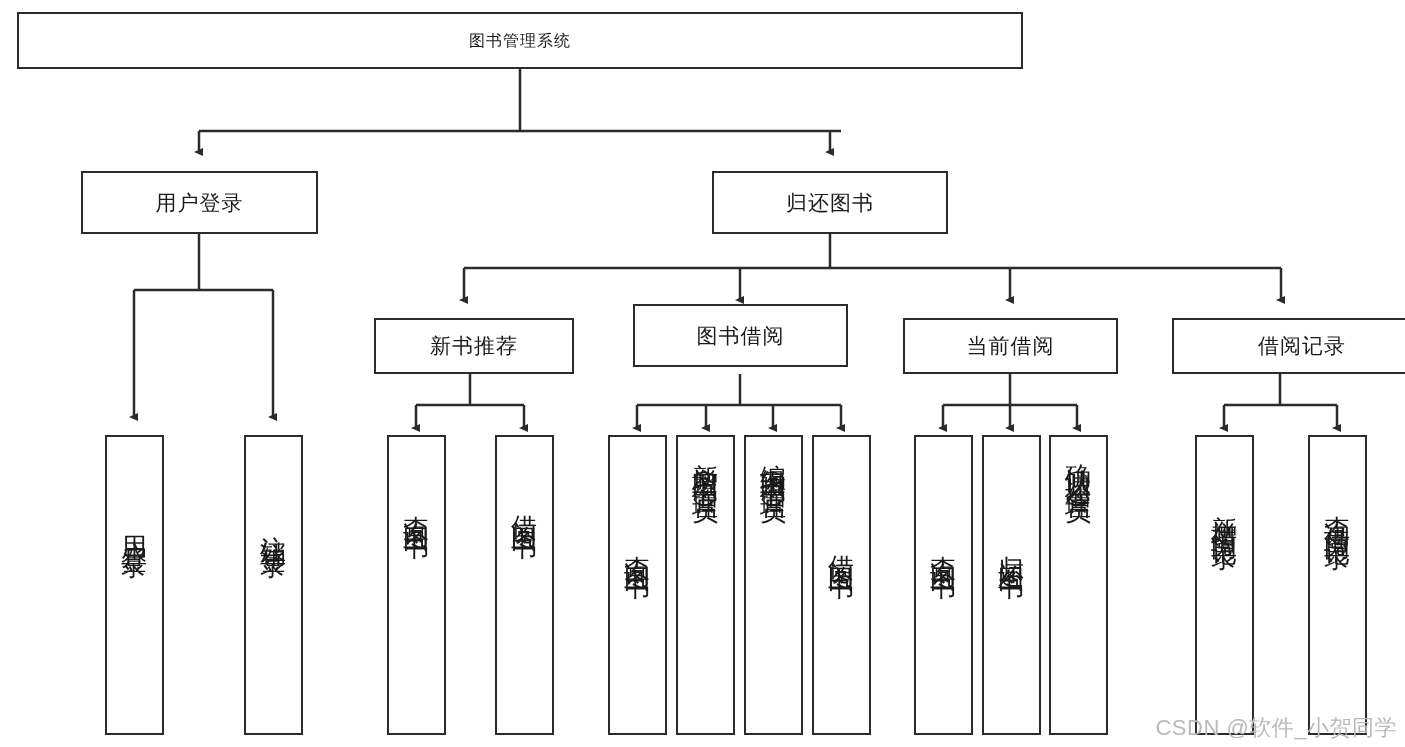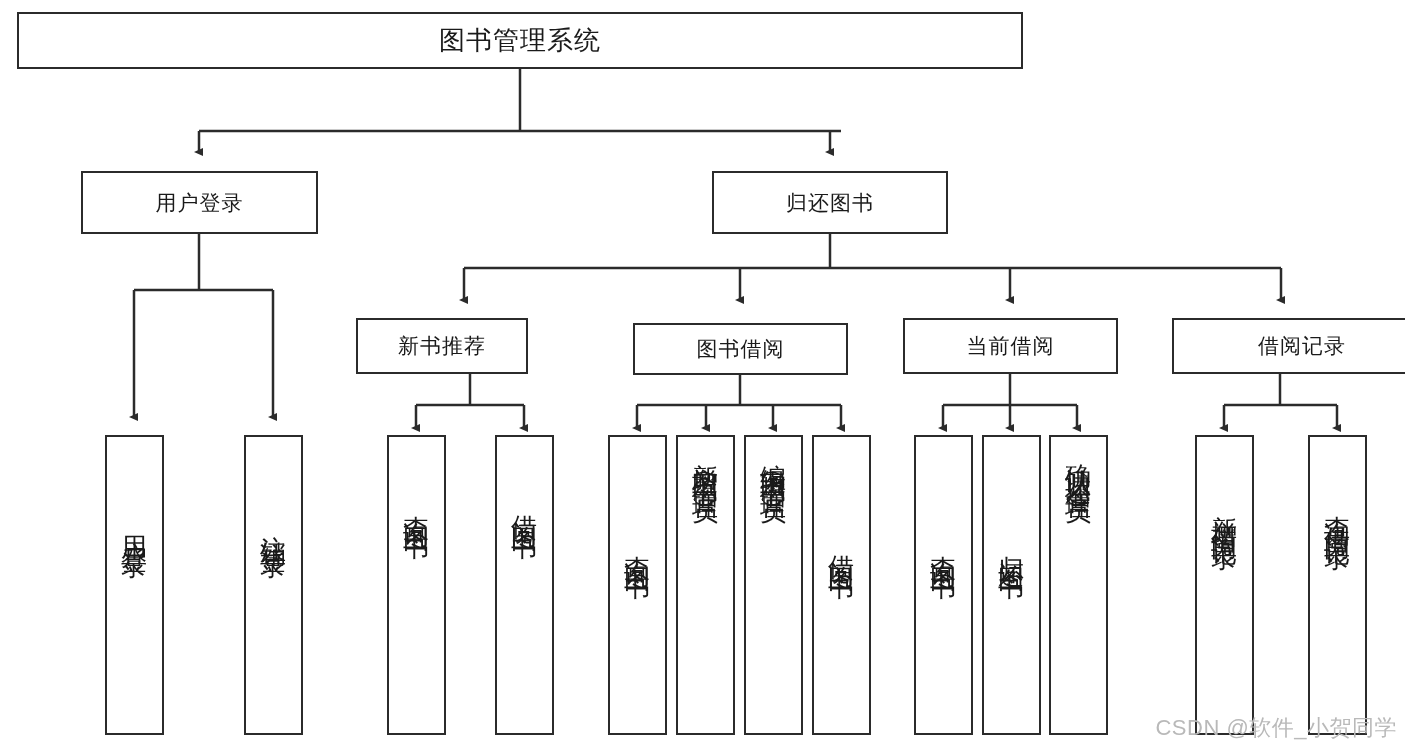--- a/index.html
+++ b/index.html
@@ -24,21 +24,21 @@
     justify-content:center;
     color:#1a1a1a;
   }
   .node .lbl{
     display:block;
     text-align:center;
     line-height:1.12;
     white-space:nowrap;
   }
   .h-node .lbl{font-size:21px;letter-spacing:1px;}
-  .root .lbl{font-size:26px;letter-spacing:1px;}
+  .root .lbl{font-size:16px;letter-spacing:1px;}
   .v-node{
     align-items:flex-start;
     justify-content:center;
     padding-top:6px;
   }
   .v-node .lbl{
     writing-mode:vertical-rl;
     text-orientation:upright;
     font-size:26px;
     letter-spacing:6px;
@@ -120,25 +120,25 @@
   </div>
 
   <div class="node h-node" style="left:81px;top:171px;width:237px;height:63px;">
     <span class="lbl">用户登录</span>
   </div>
 
   <div class="node h-node" style="left:712px;top:171px;width:236px;height:63px;">
     <span class="lbl">归还图书</span>
   </div>
 
-  <div class="node h-node" style="left:356px;top:318px;width:172px;height:56px;align-items:center;">
+  <div class="node h-node" style="left:374px;top:318px;width:200px;height:56px;align-items:center;">
     <span class="lbl">新书推荐</span>
   </div>
 
-  <div class="node h-node" style="left:633px;top:323px;width:215px;height:52px;">
+  <div class="node h-node" style="left:633px;top:304px;width:215px;height:63px;">
     <span class="lbl">图书借阅</span>
   </div>
 
   <div class="node h-node" style="left:903px;top:318px;width:215px;height:56px;">
     <span class="lbl">当前借阅</span>
   </div>
 
   <div class="node h-node" style="left:1172px;top:318px;width:260px;height:56px;align-items:center;">
     <span class="lbl">借阅记录</span>
   </div>

